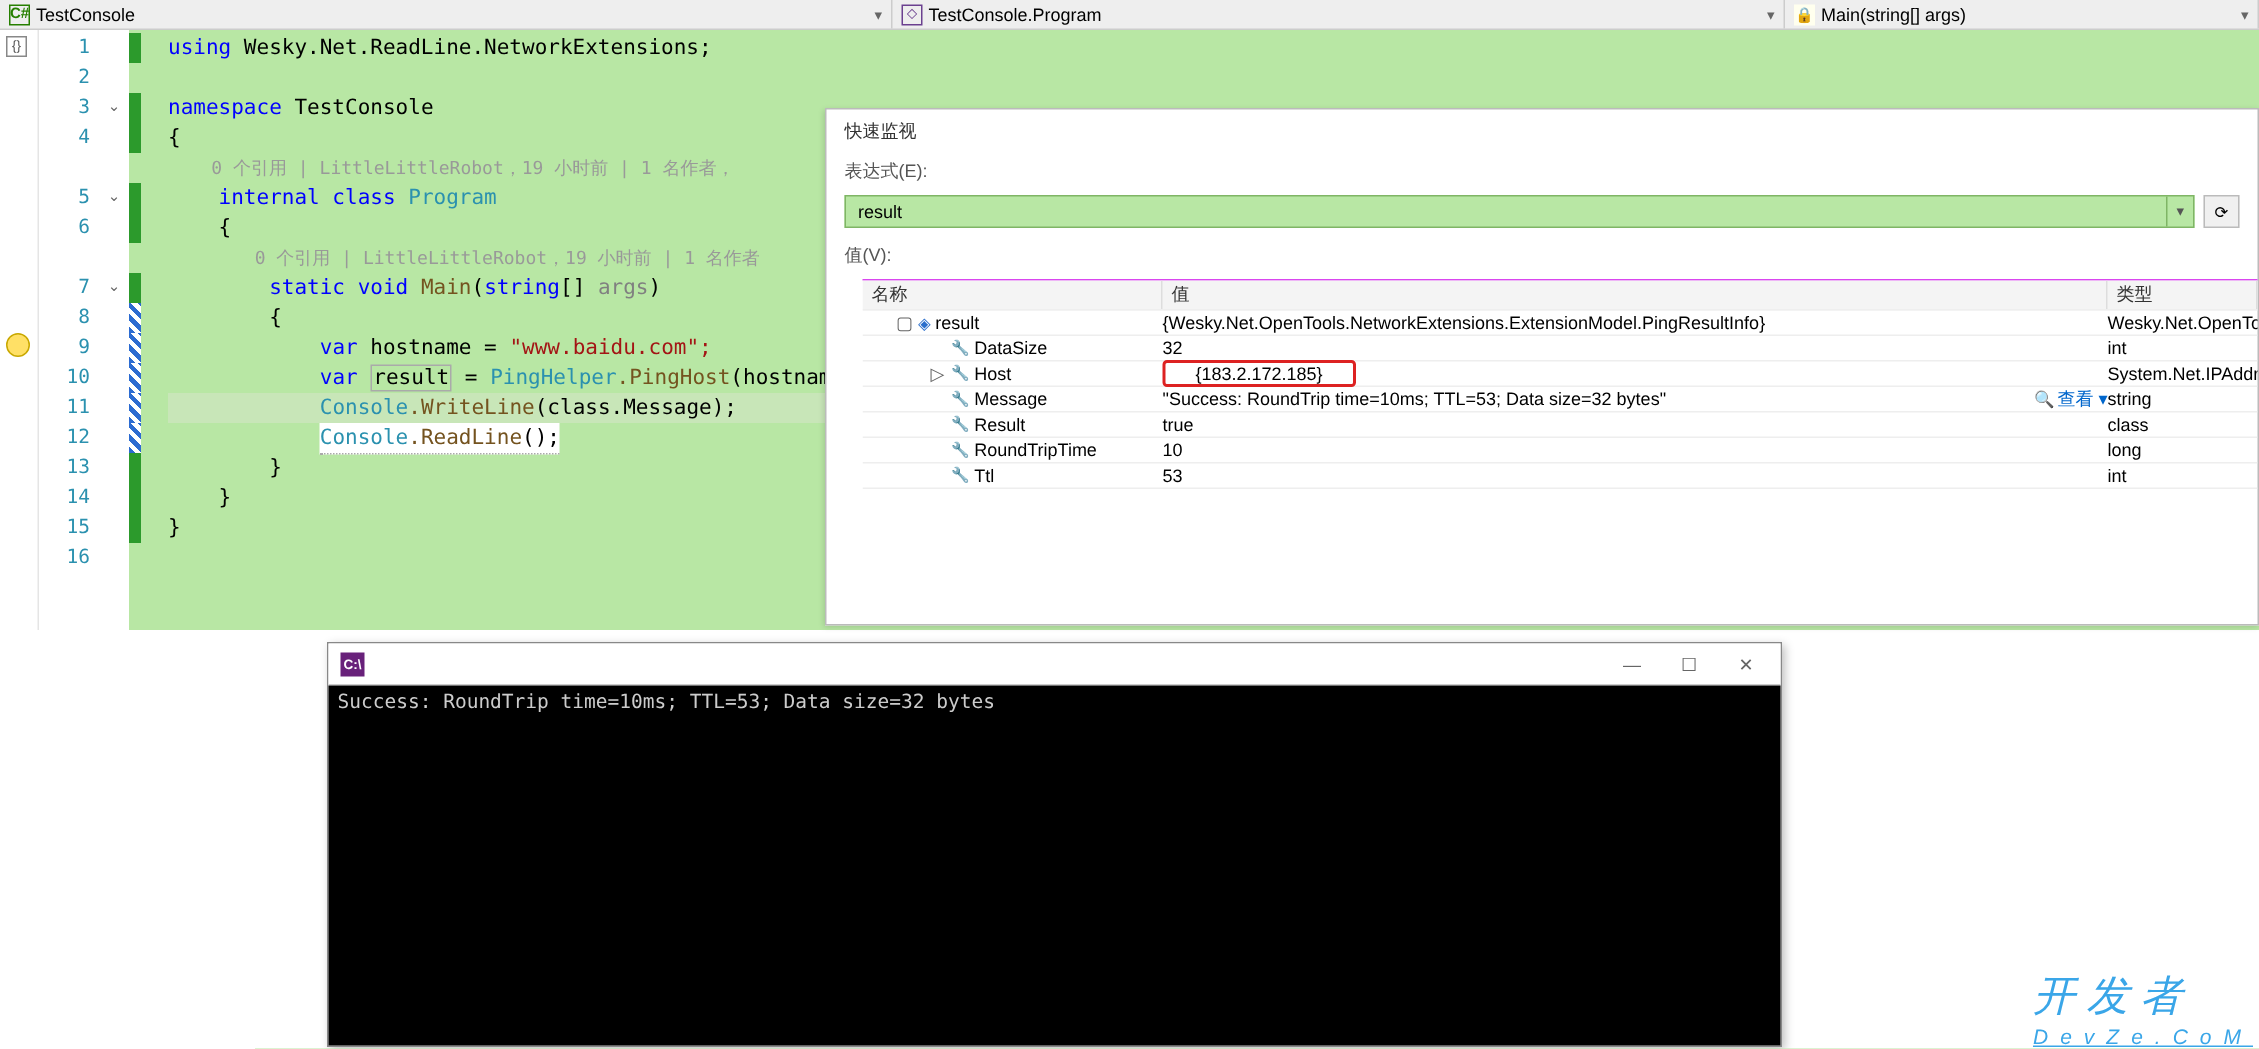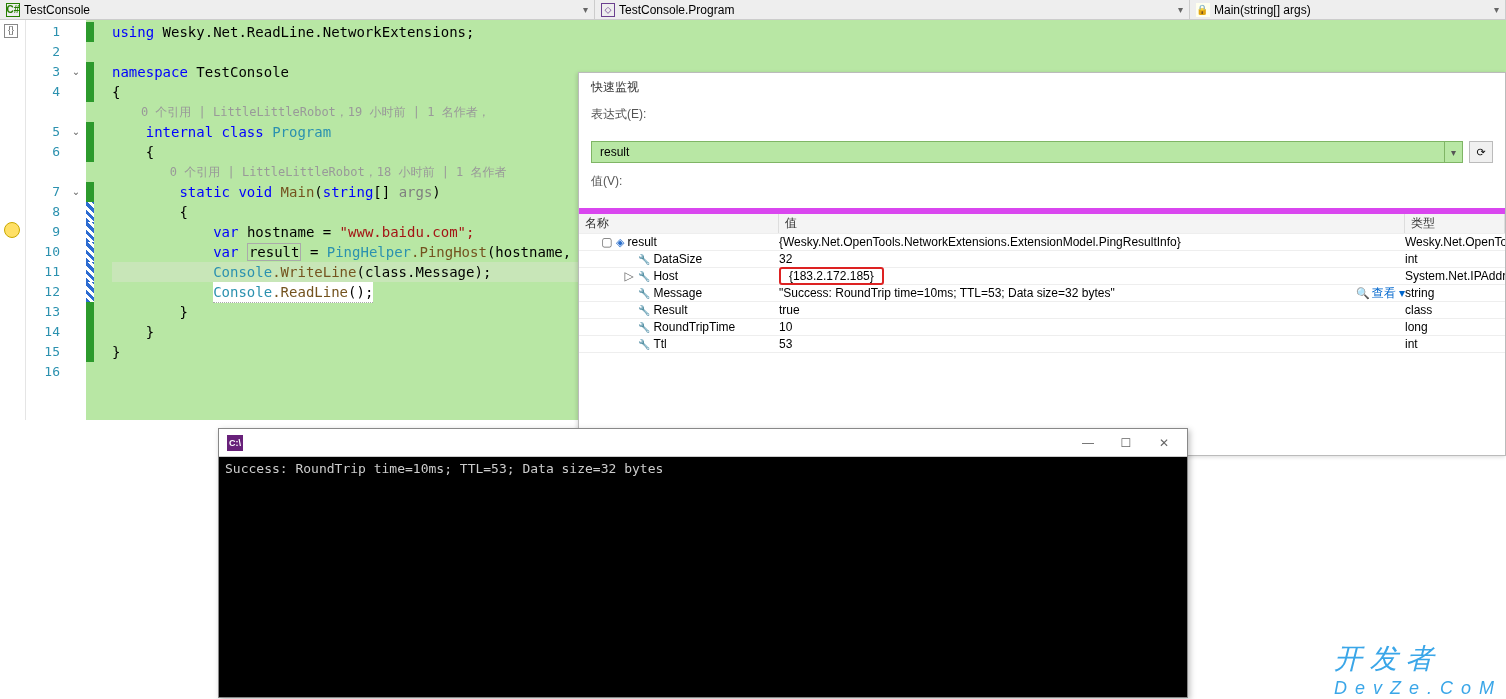--- a/index.html
+++ b/index.html
@@ -119,34 +119,34 @@
   border-radius:50%; border:1px solid #c9a800;
 }
 .struct-icon {
   position:absolute; left:4px; top:4px;
   width:14px; height:14px; border:1px solid #888;
   font-size:9px; text-align:center; color:#555;
 }
 
 .qwatch {
   position: absolute;
-  left: 578px; top: 72px;
-  right: 0; height: 384px;
+  left: 550px; top: 72px;
+  right: 0; height: 345px;
   background: #fff;
   border: 1px solid #bbb;
   box-shadow: -1px 1px 4px rgba(0,0,0,.15);
   font-size: 12px;
 }
 .qw-title {
   padding: 6px 12px;
   font-weight: normal;
   color: #333;
 }
 .qw-section {
-  padding: 4px 12px 18px;
+  padding: 4px 12px 7px;
   color: #555;
 }
 .qw-expr-row {
   display: flex;
   padding: 0 12px 6px;
   gap: 6px;
   align-items: center;
 }
 .qw-expr {
   flex: 1;
@@ -165,41 +165,42 @@
   text-align:center; cursor:pointer; font-size:10px; color:#555;
   display:flex; align-items:center; justify-content:center;
 }
 .qw-btn {
   width: 24px; height: 22px;
   border: 1px solid #bbb; background:#f0f0f0;
   display:flex; align-items:center; justify-content:center;
   cursor:pointer; font-size:11px;
 }
 .qw-grid {
-  border-top: 6px solid #d946ef;
+  border-top: 1px solid #d946ef;
   overflow:hidden;
+  margin-left:24px;
 }
 .qw-head, .qw-row {
   display: flex;
   height: 17px;
   align-items: center;
   border-bottom: 1px solid #eee;
   font-size: 12px;
 }
 .qw-head { background:#f4f4f4; height:20px; font-weight:normal; color:#333;}
 .col-name { width: 200px; padding-left: 6px; display:flex; align-items:center; gap:3px;}
 .col-value { flex: 1; display:flex; align-items:center; gap:3px;}
 .col-type { width: 100px; }
 .qw-head div { border-right:1px solid #ddd; height:100%; display:flex; align-items:center; padding-left:6px;}
 .exp { width:12px; display:inline-flex; justify-content:center; color:#666; cursor:pointer;}
 .indent1 { padding-left: 22px !important; }
 .indent2 { padding-left: 44px !important; }
 .wrench { color:#888; font-size:10px;}
 .cube { color:#2b6fcc; font-size:11px;}
-.redbox { border:2px solid #d22; border-radius:3px; padding:0 8px; display:inline-block;}
+.redbox { border:2px solid #d22; border-radius:3px; padding:0 20px; display:inline-block;}
 .view-link { color:#0066cc; margin-left:4px; display:inline-flex; align-items:center; gap:2px;}
 .mag { font-size:11px; }
 
 .console-win {
   position:absolute;
   left:218px; top:428px;
   width:970px; height:270px;
   border:1px solid #888;
   box-shadow:2px 2px 6px rgba(0,0,0,.25);
   display:flex; flex-direction:column;
@@ -228,21 +229,21 @@
   flex:1; background:#000; color:#ccc;
   font-family:Consolas,monospace; font-size:13px;
   padding:4px 6px;
 }
 
 .watermark {
   position:absolute; right:4px; bottom:0px;
   font-size:28px; font-style:italic;
   color:#3aa6e8; font-family:"Segoe UI",sans-serif;
 }
-.watermark .sub { font-size:18px; color:#3aa6e8; letter-spacing:8px; display:block; text-align:left;}
+.watermark .sub { font-size:14px; color:#3aa6e8; letter-spacing:8px; display:block; text-align:left;text-decoration:underline;}
 </style>
 </head>
 <body>
 
 <div class="topbar">
   <div class="segment seg1">
     <span class="cs-icon">C#</span>
     <span>TestConsole</span>
     <span class="dd">▾</span>
   </div>
@@ -328,21 +329,21 @@
         <div></div>
     </div>
     <div class="codecol">
       <div class="ln"><span class="kw">using </span><span class="ident">Wesky.Net.ReadLine.NetworkExtensions;</span></div>
       <div class="ln"></div>
       <div class="ln"><span class="kw">namespace </span><span class="ident">TestConsole</span></div>
       <div class="ln"><span class="ident">{</span></div>
       <div class="ln lens">    <span>0 个引用 | LittleLittleRobot，19 小时前 | 1 名作者，</span></div>
       <div class="ln">    <span class="kw">internal class </span><span class="type">Program</span></div>
       <div class="ln">    <span class="ident">{</span></div>
-      <div class="ln lens">        <span>0 个引用 | LittleLittleRobot，18 小时前 | 1 名作者</span></div>
+      <div class="ln lens">        <span>0 个引用 | LittleLittleRobot，19 小时前 | 1 名作者</span></div>
       <div class="ln">        <span class="kw">static void </span><span class="method">Main</span><span class="ident">(</span><span class="kw">string</span><span class="ident">[] </span><span class="param">args</span><span class="ident">)</span></div>
       <div class="ln">        <span class="ident">{</span></div>
       <div class="ln">            <span class="kw">var </span><span class="ident">hostname</span><span class="ident"> = </span><span class="str">"www.baidu.com";</span></div>
       <div class="ln">            <span class="kw">var </span><span class="ident box">result</span><span class="ident"> = </span><span class="type">PingHelper</span><span class="method">.PingHost</span><span class="ident">(hostname, 120);</span></div>
       <div class="ln hlcur">            <span class="type">Console</span><span class="method">.WriteLine</span><span class="ident">(class.Message);</span></div>
       <div class="ln">            <span class="hlhi"><span class="type">Console</span><span class="method">.ReadLine</span><span class="ident">();</span></span></div>
       <div class="ln">        <span class="ident">}</span></div>
       <div class="ln">    <span class="ident">}</span></div>
       <div class="ln"><span class="ident">}</span></div>
       <div class="ln"></div>

